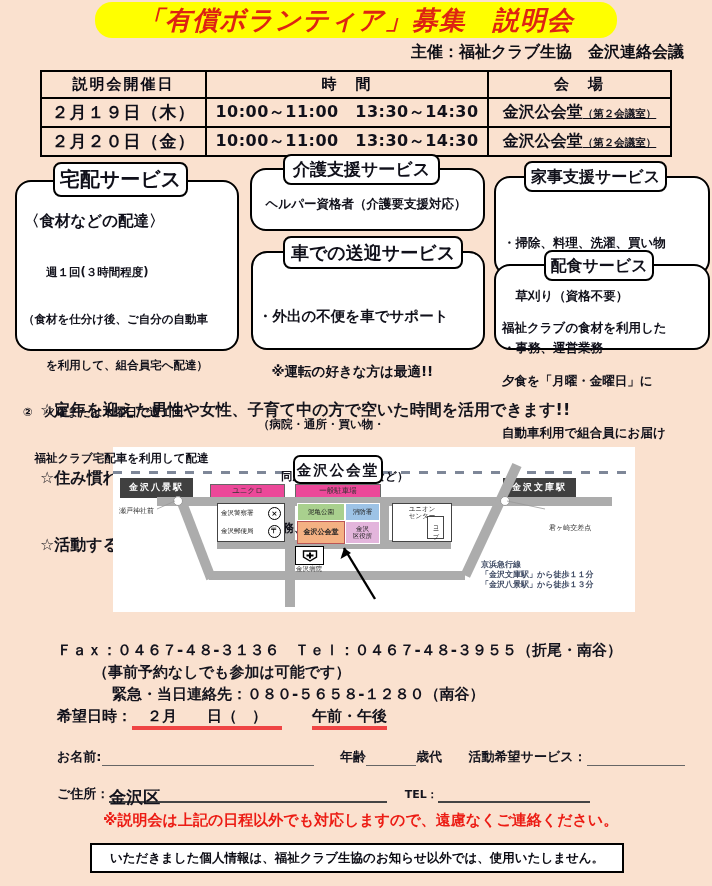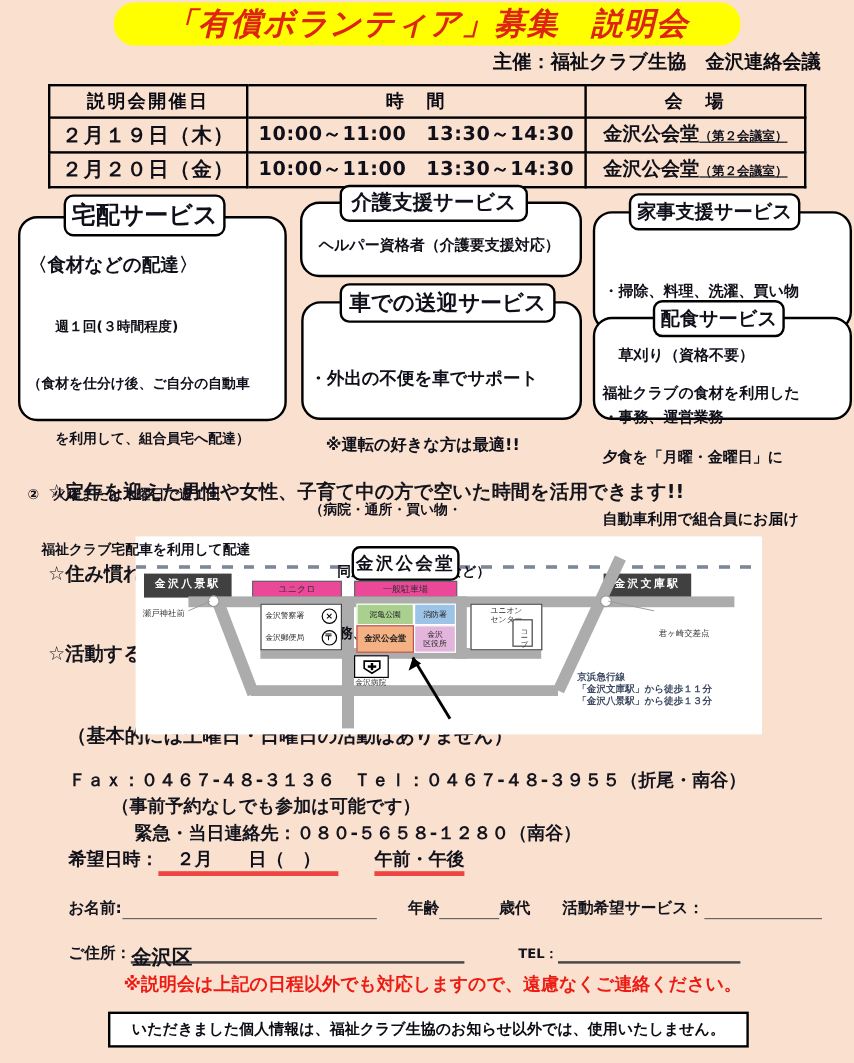--- a/index.html
+++ b/index.html
@@ -189,21 +189,20 @@
   <div class="abs" id="haishoku-lines">
     <div>福祉クラブの食材を利用した</div>
     <div>夕食を「月曜・金曜日」に</div>
     <div>自動車利用で組合員にお届け</div>
   </div>
 
   <div class="abs" id="highlights">
     <div>☆定年を迎えた男性や女性、子育て中の方で空いた時間を活用できます!!</div>
     <div>☆住み慣れた「金沢区内」で何かお役に立ちたいとのお考えの方はぜひとも!!</div>
     <div>☆活動するサービスによっては週１回で１日　１～２時間からでもＯＫです!!</div>
-    <div>　（基本的には土曜日・日曜日の活動はありません）</div>
   </div>
 
   <div class="abs" id="map">
     <div class="rail"></div>
     <div class="station" id="st-left">金沢八景駅</div>
     <div class="station" id="st-right">金沢文庫駅</div>
     <div id="hall-sign">金沢公会堂</div>
     <div class="map-box" id="uniqlo">ユニクロ</div>
     <div class="map-box" id="parking">一般駐車場</div>
 
@@ -276,20 +275,20 @@
   </div>
 
   <div class="abs form-label" id="name-row">
     <span>お名前:</span><span class="fill" style="width:212px;"></span>
     <span style="margin-left:22px;">年齢</span><span class="fill" style="width:50px;"></span><span>歳代</span>
     <span style="margin-left:22px;">活動希望サービス：</span><span class="fill" style="width:98px;"></span>
   </div>
 
   <div class="abs form-label" id="addr-row">
     <span>ご住所：</span><span class="fill" style="width:278px;border-bottom-width:2px;border-color:#444;"><span id="addr-value">金沢区</span></span>
-    <span style="margin-left:40px;" id="tel-label-part">TEL：</span><span class="fill" style="width:152px;border-bottom-width:2px;border-color:#444;"></span>
+    <span style="margin-left:13px;" id="tel-label-part">TEL：</span><span class="fill" style="width:152px;border-bottom-width:2px;border-color:#444;"></span>
   </div>
 
   <div class="abs" id="red-note">※説明会は上記の日程以外でも対応しますので、遠慮なくご連絡ください。</div>
 
   <div class="abs" id="privacy-box">いただきました個人情報は、福祉クラブ生協のお知らせ以外では、使用いたしません。</div>
 
 </div>
 
 </body></html>

